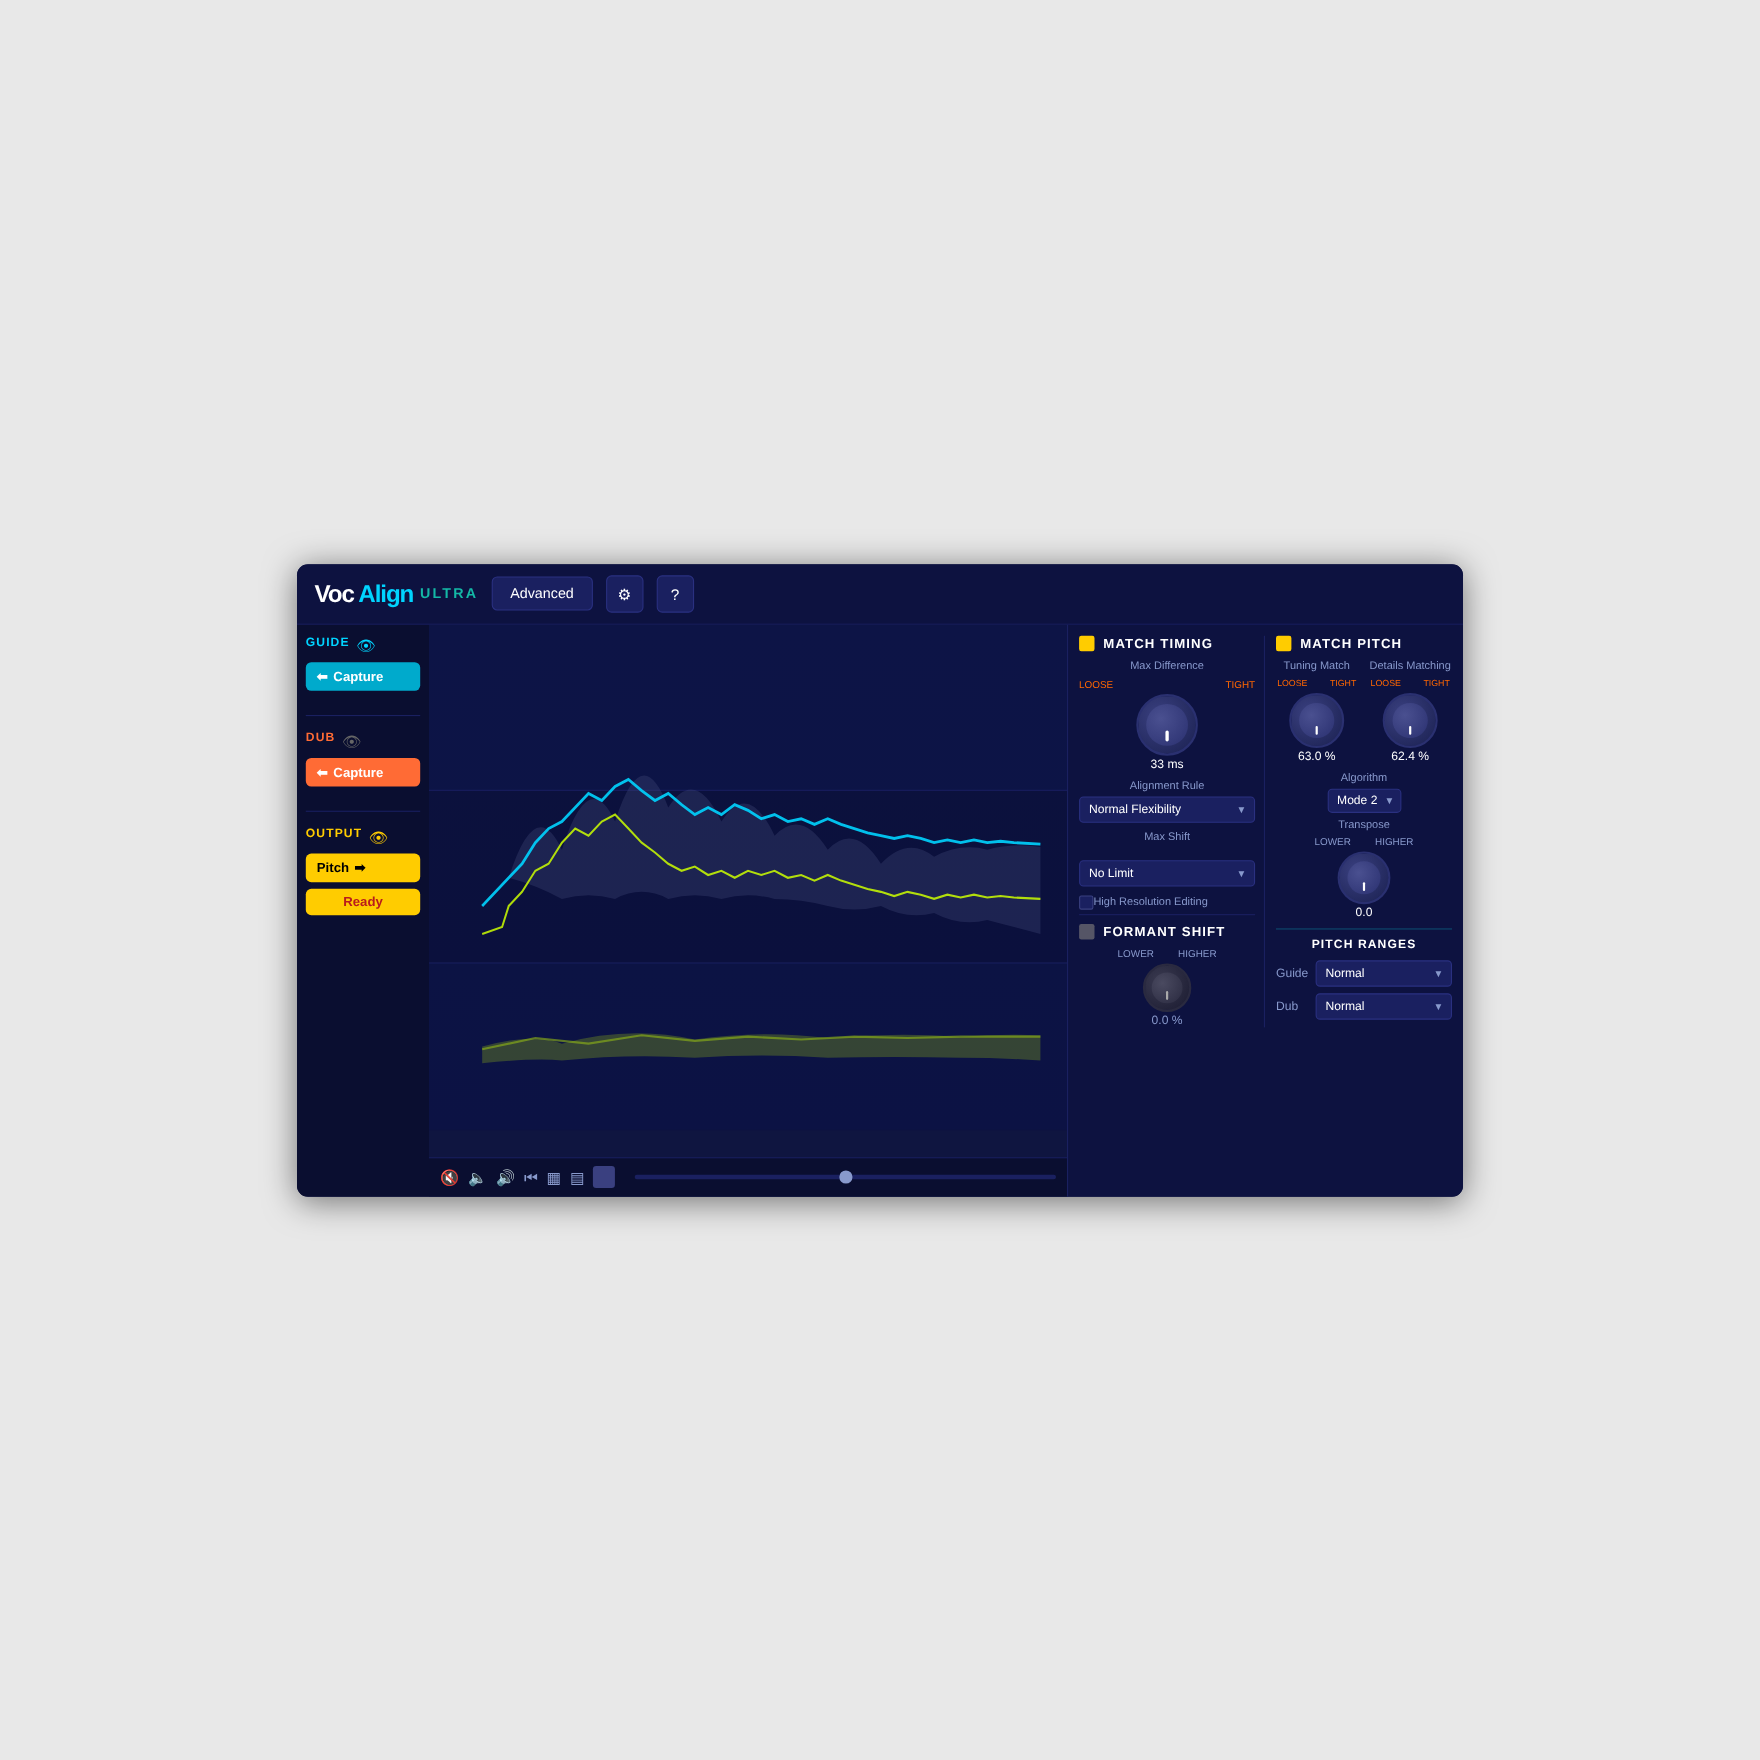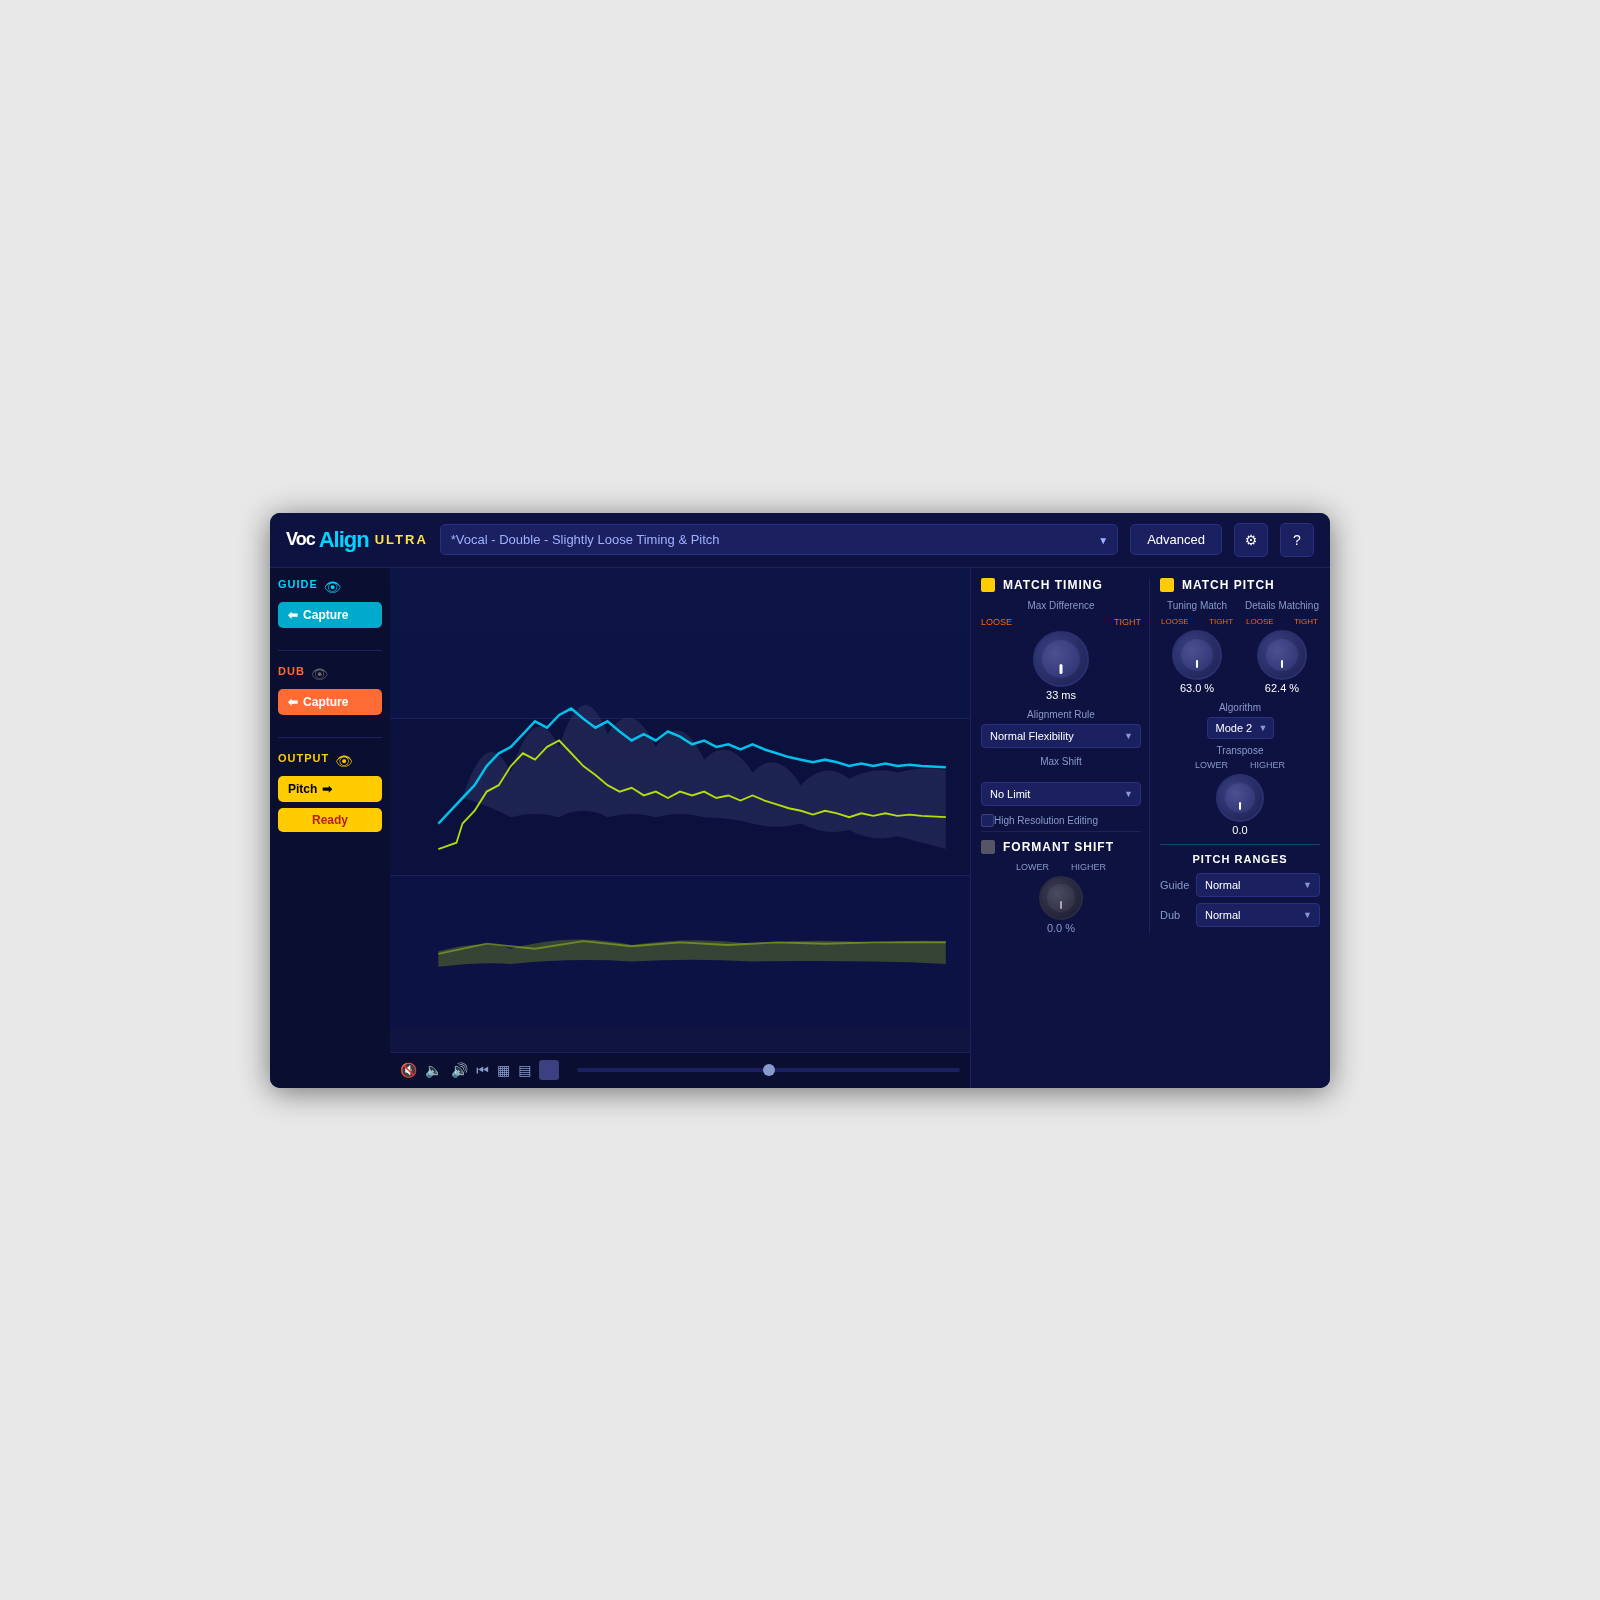--- a/index.html
+++ b/index.html
@@ -25,23 +25,23 @@
       align-items: center;
       padding: 10px 16px;
       gap: 12px;
       border-bottom: 1px solid #1a2060;
     }
     .logo {
       display: flex;
       align-items: center;
       gap: 4px;
     }
-    .logo-voc { color: #ffffff; font-size: 18px; font-weight: bold; letter-spacing: -1px; }
+    .logo-voc { color: #ffffff; font-size: 22px; font-weight: bold; letter-spacing: -1px; }
     .logo-align { color: #00d4ff; font-size: 22px; font-weight: bold; letter-spacing: -1px; }
-    .logo-ultra { color: #fde047; font-size: 13px; font-weight: bold; letter-spacing: 2px; margin-left: 2px; }
+    .logo-ultra { color: #14b8a6; font-size: 13px; font-weight: bold; letter-spacing: 2px; margin-left: 2px; }
     .preset-wrap {
       flex: 1;
       position: relative;
     }
     .preset-wrap select {
       width: 100%;
       background: #1a2060;
       border: 1px solid #2a3080;
       border-radius: 5px;
       color: #a0b0ff;
@@ -503,25 +503,20 @@
 </head>
 <body>
 
 <div class="app-container">
 
   <div class="header">
     <div class="logo">
       <span class="logo-voc">Voc</span>
         <span class="logo-align">Align</span>
       <span class="logo-ultra">ULTRA</span>
-    </div>
-    <div class="preset-wrap">
-      <select>
-        <option>*Vocal - Double - Slightly Loose Timing &amp; Pitch</option>
-      </select>
     </div>
     <button class="header-btn">Advanced</button>
     <div class="header-icon-btn">⚙</div>
     <div class="header-icon-btn">?</div>
   </div>
 
   <div class="main-content">
 
     <div class="left-panel">
 

